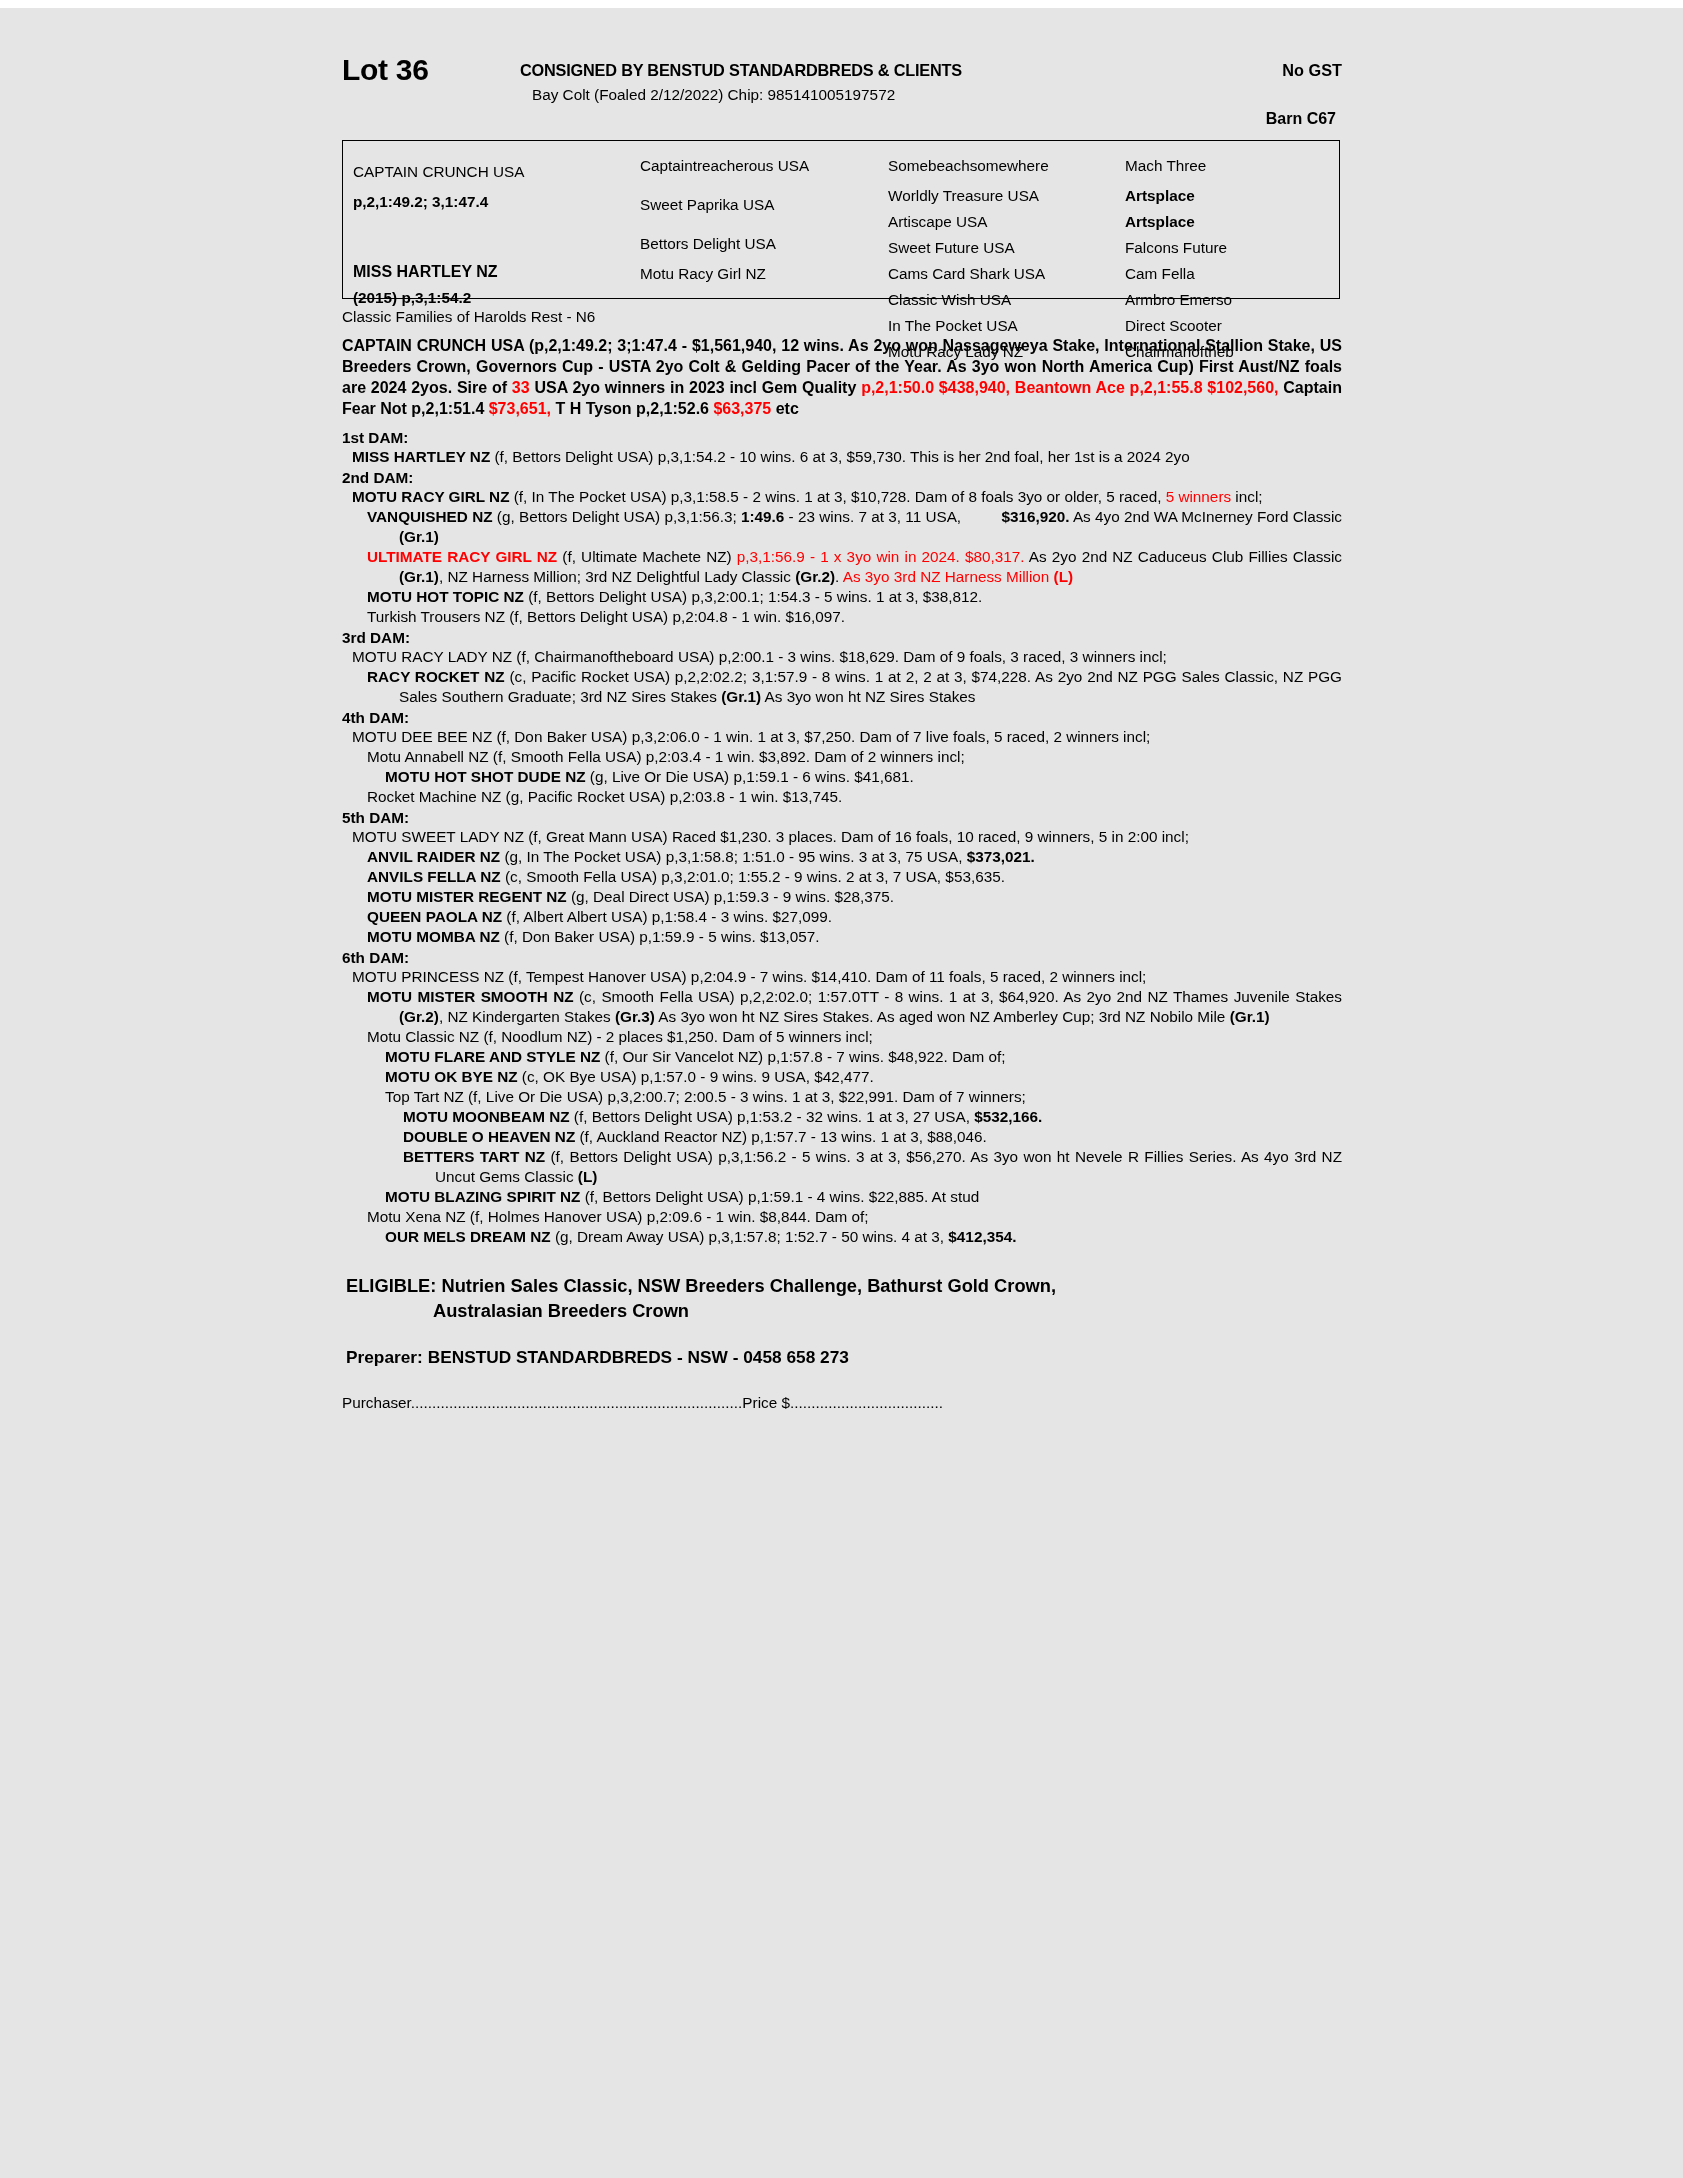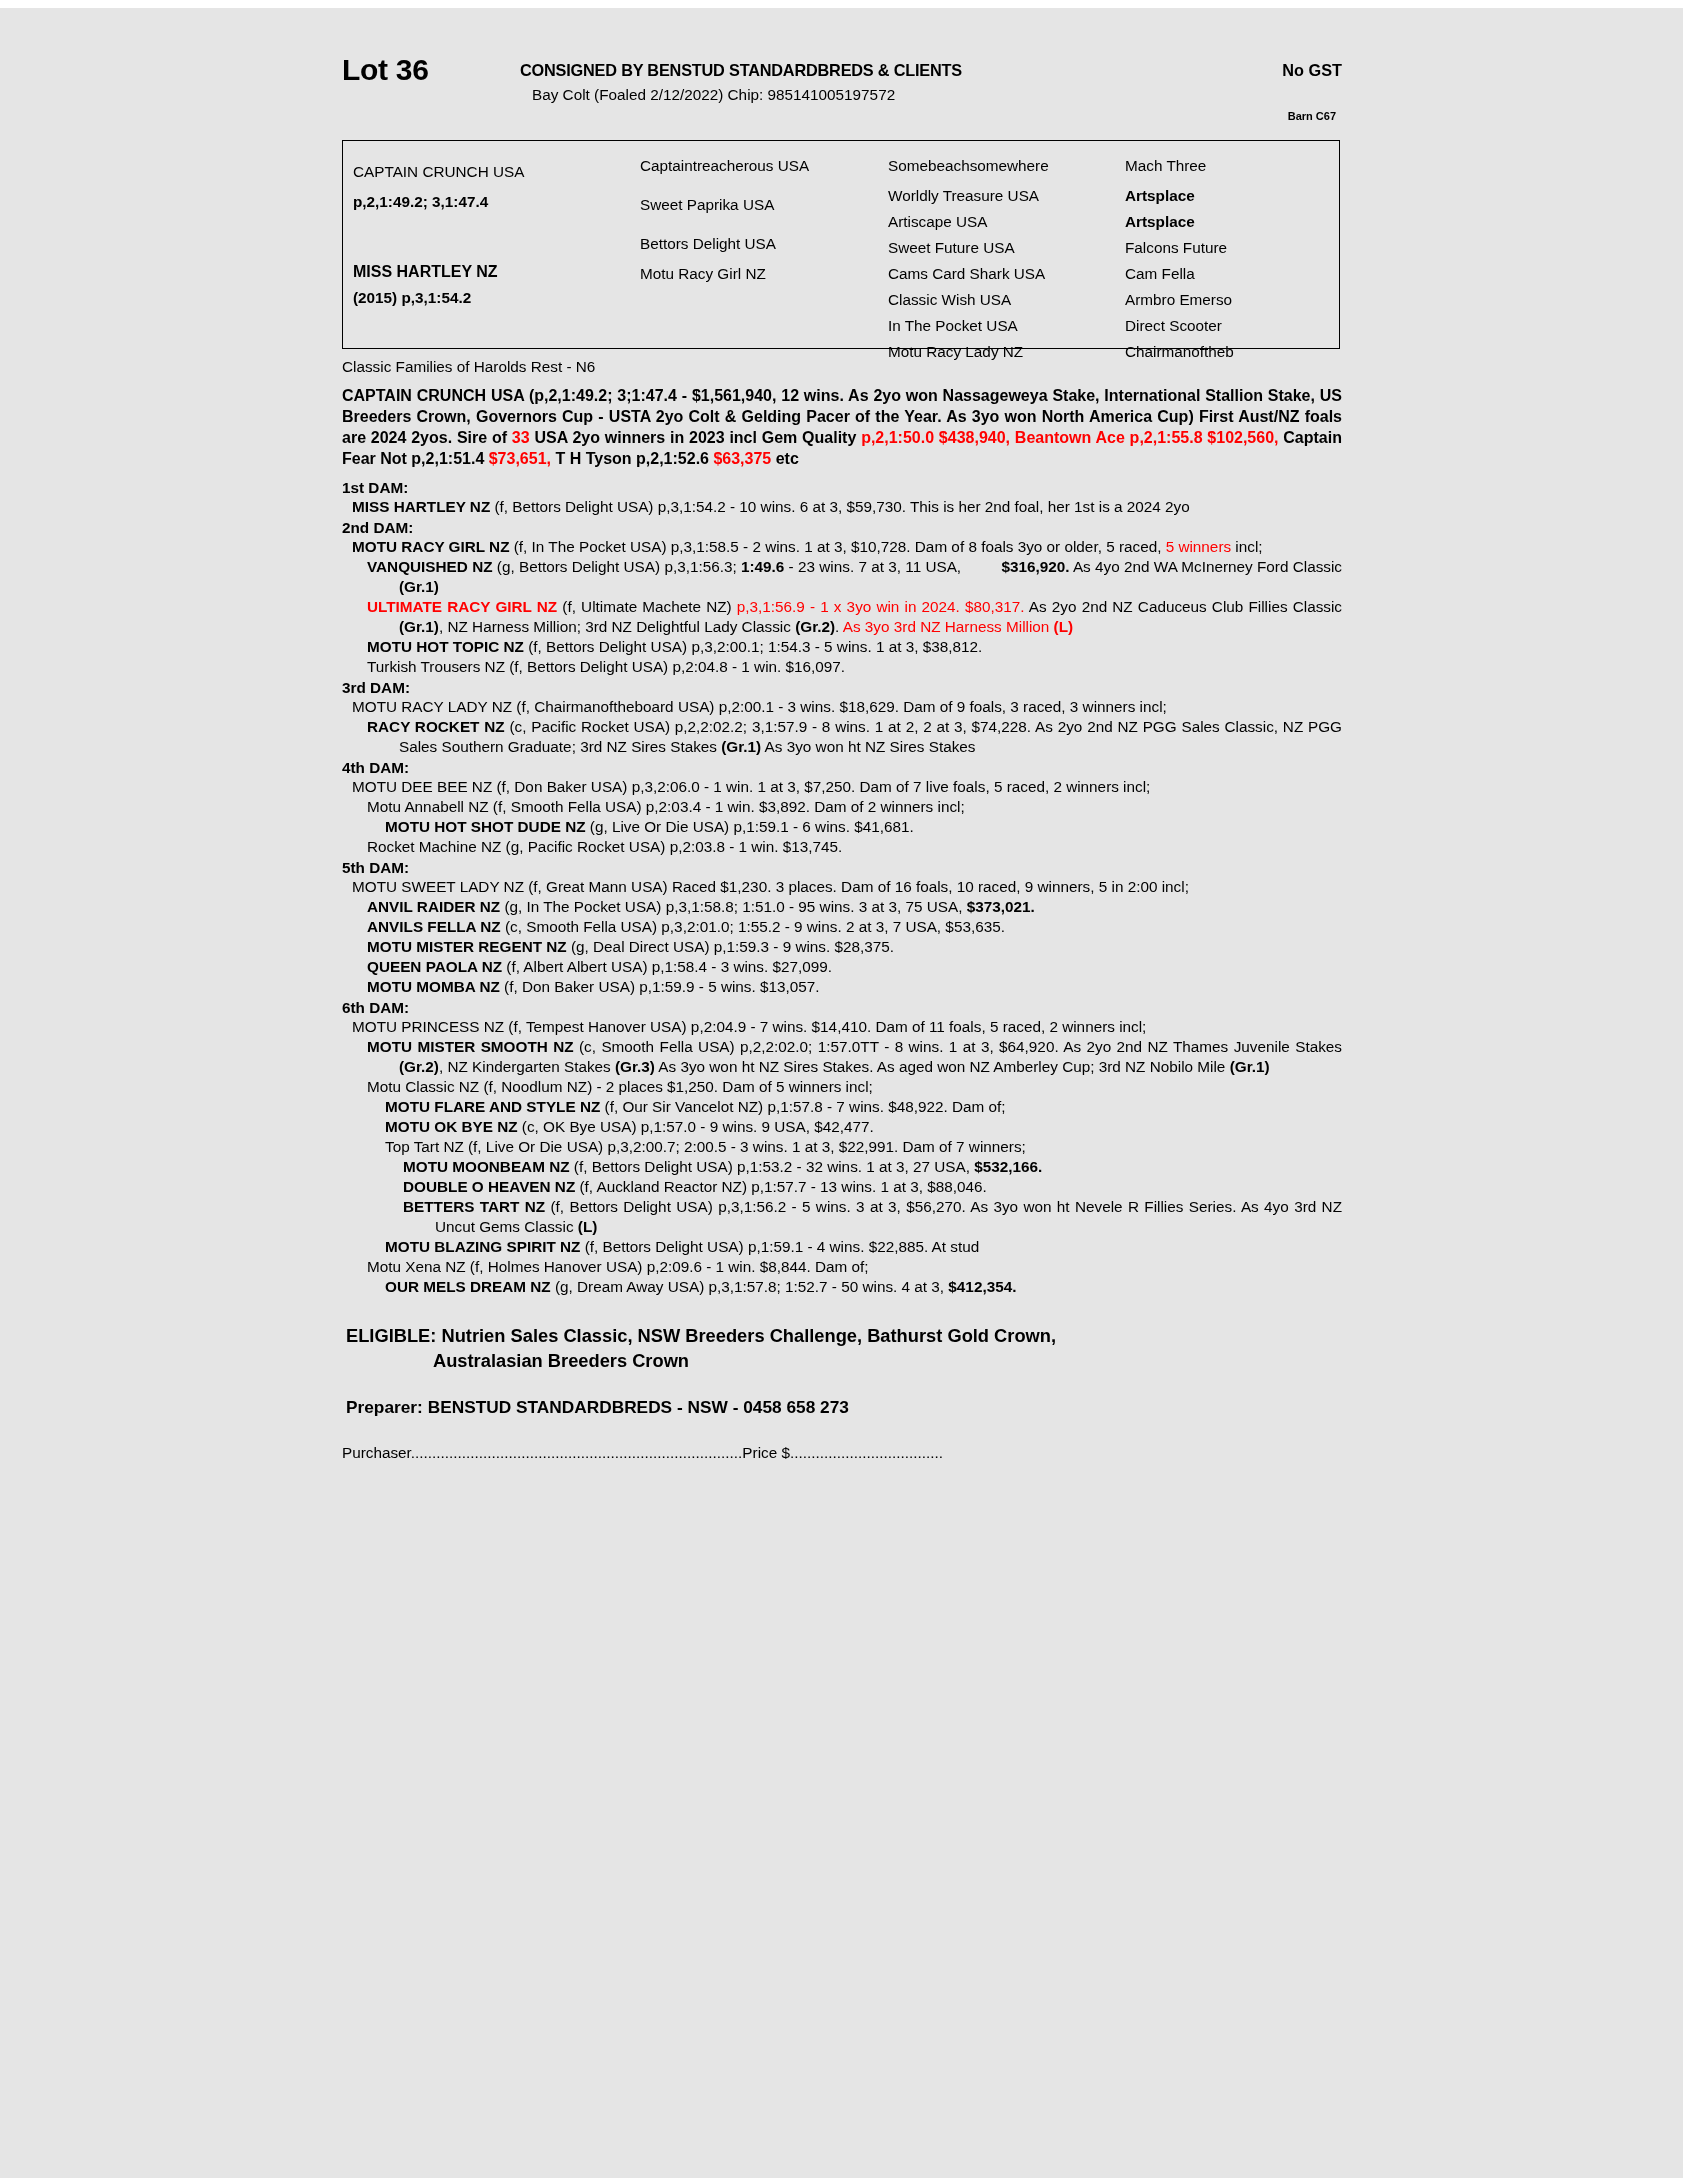--- a/index.html
+++ b/index.html
@@ -57,30 +57,30 @@
   .subtitle {
     position: absolute;
     left: 190px;
     top: 33px;
     font-size: 15.3px;
   }
   .barn {
     position: absolute;
     right: 6px;
     top: 57px;
-    font-size: 11px;
+    font-size: 16px;
     font-weight: bold;
   }
   
   .ped {
     margin-top: 2px;
     border: 1.5px solid #000;
     width: 998px;
     box-sizing: border-box;
-    height: 209px;
+    height: 159px;
     position: relative;
     font-size: 15.3px;
   }
   .ped .col {
     position: absolute;
     top: 0;
     height: 100%;
   }
   .c1 { left: 10px;  width: 287px; }
   .c2 { left: 297px; width: 248px; }

